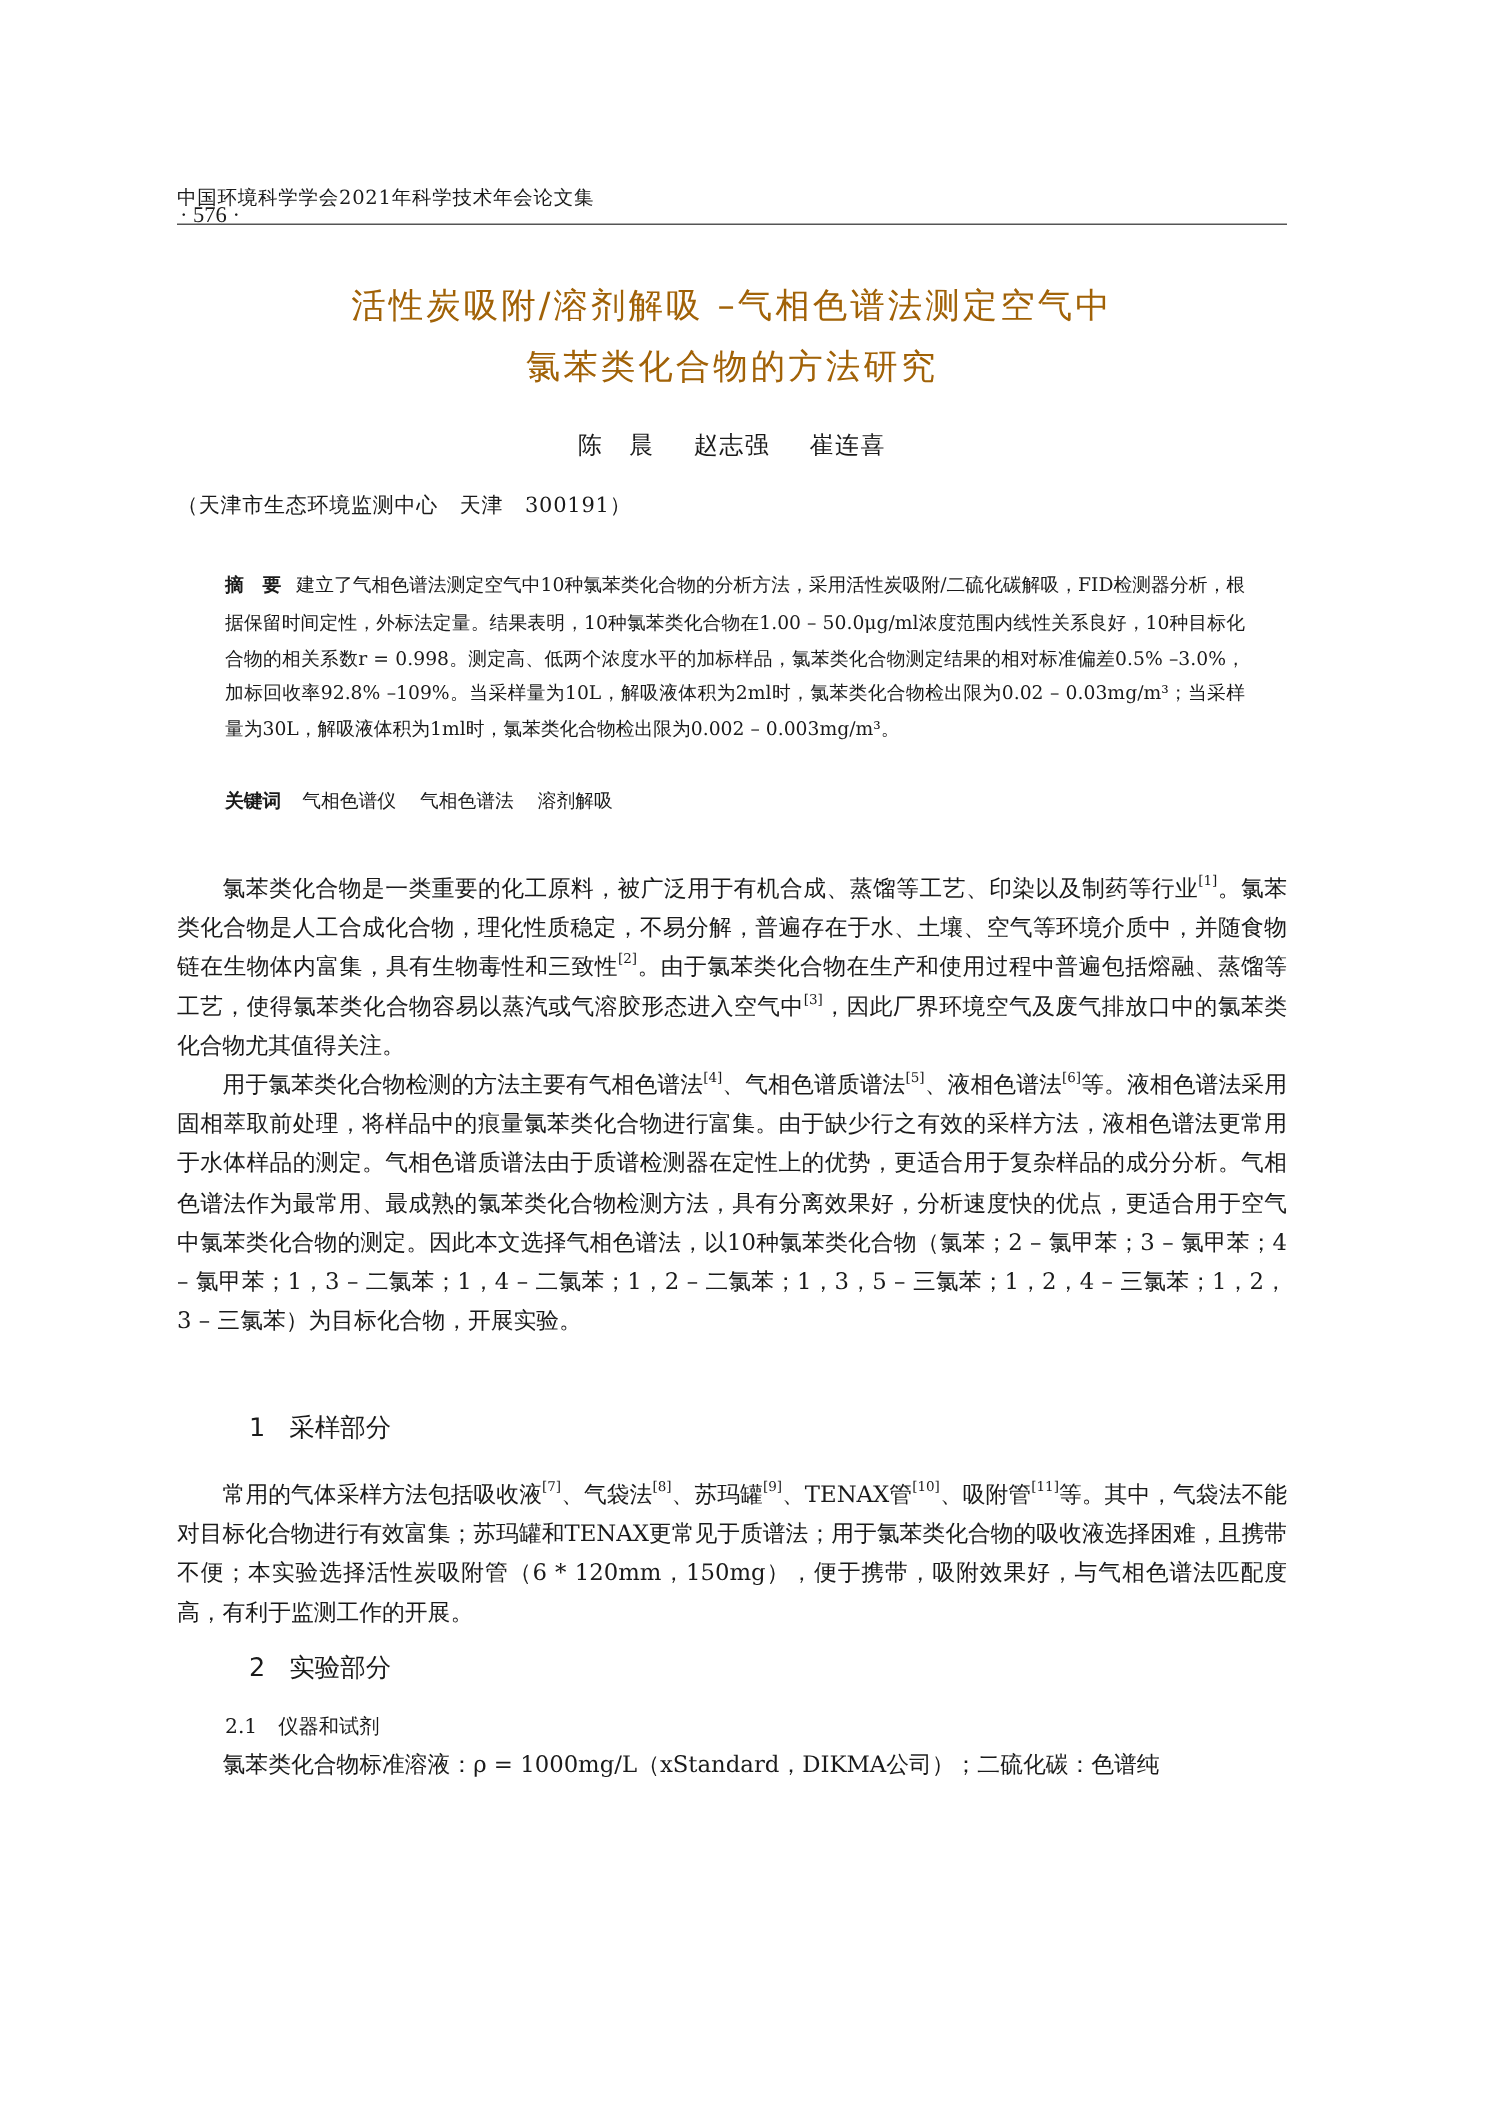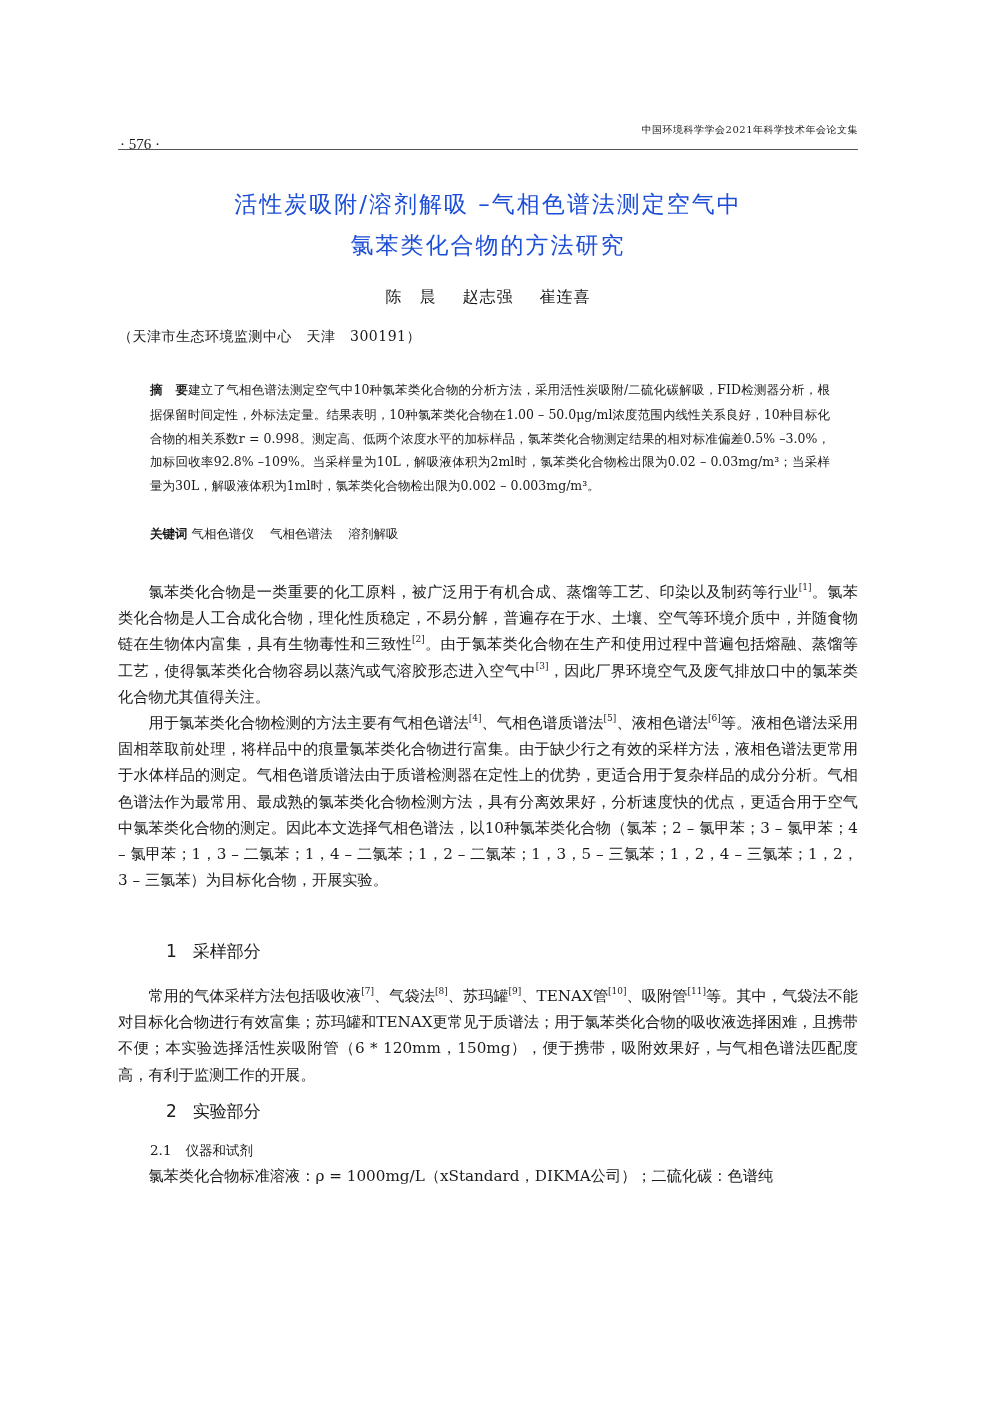--- a/index.html
+++ b/index.html
@@ -1,28 +1,28 @@
 <!DOCTYPE html>
 <html><head>
 <meta charset="utf-8">
 <style>
   html, body { margin: 0; padding: 0; background: #ffffff; }
   body { width: 1000px; height: 1414px; position: relative; overflow: hidden; color: #1a1a1a;
          font-family: "DejaVu Serif", "Liberation Serif", serif; }
   .header { position: absolute; left: 118px; top: 120px; width: 740px; height: 30px; }
   .page-num { position: absolute; left: 2px; top: 16px; font-size: 15px; font-family: "Liberation Serif", serif; }
-  .running-title { position: absolute; left: 0; right: 0; top: 3px; text-align: right; font-size: 10px; letter-spacing: 0.5px; }
+  .running-title { position: absolute; left: 0; right: 0; top: 3px; text-align: left; font-size: 13px; letter-spacing: 0.5px; }
   .rule { position: absolute; left: 118px; top: 149px; width: 740px; height: 0; border-top: 1.5px solid #555; }
   .title { position: absolute; left: 118px; top: 184px; width: 740px; text-align: center;
-           font-family: "DejaVu Sans", "Liberation Sans", sans-serif; font-size: 23px; line-height: 41px; letter-spacing: 2px; color: #1d4ed8; }
+           font-family: "DejaVu Sans", "Liberation Sans", sans-serif; font-size: 23px; line-height: 41px; letter-spacing: 2px; color: #a16207; }
   .authors { position: absolute; left: 118px; top: 287px; width: 740px; text-align: center; font-size: 16px; letter-spacing: 1px; }
   .authors span { margin: 0 10px; }
   .affil { position: absolute; left: 118px; top: 328px; width: 740px; text-align: left; font-size: 14px; letter-spacing: 0.5px; }
   .abstract { position: absolute; left: 150px; top: 378px; width: 680px; font-size: 12.5px; line-height: 23.8px; text-align: justify; }
-  .abstract .lbl, .keywords .lbl { font-family: Liberation Serif, serif; font-weight: bold; }
+  .abstract .lbl, .keywords .lbl { font-family: Liberation Serif, serif; font-weight: bold; margin-right: 10px; }
   .keywords { position: absolute; left: 150px; top: 526px; width: 680px; font-size: 12.5px; }
   .keywords .kw { margin-right: 12px; }
   .body-text { position: absolute; left: 118px; width: 740px; font-size: 15.2px; line-height: 26.2px; text-align: justify; }
   .body-text p { margin: 0; text-indent: 2em; }
   sup { font-size: 9px; vertical-align: 7px; line-height: 0; }
   .h1 { position: absolute; left: 150px; font-family: "DejaVu Sans", "Liberation Sans", sans-serif; font-size: 17px; margin-left: 16px; }
   .h1 .num { margin-right: 16px; }
   .h2 { position: absolute; left: 150px; font-size: 13.5px; }
   .h2 .num { margin-right: 14px; }
 </style>

